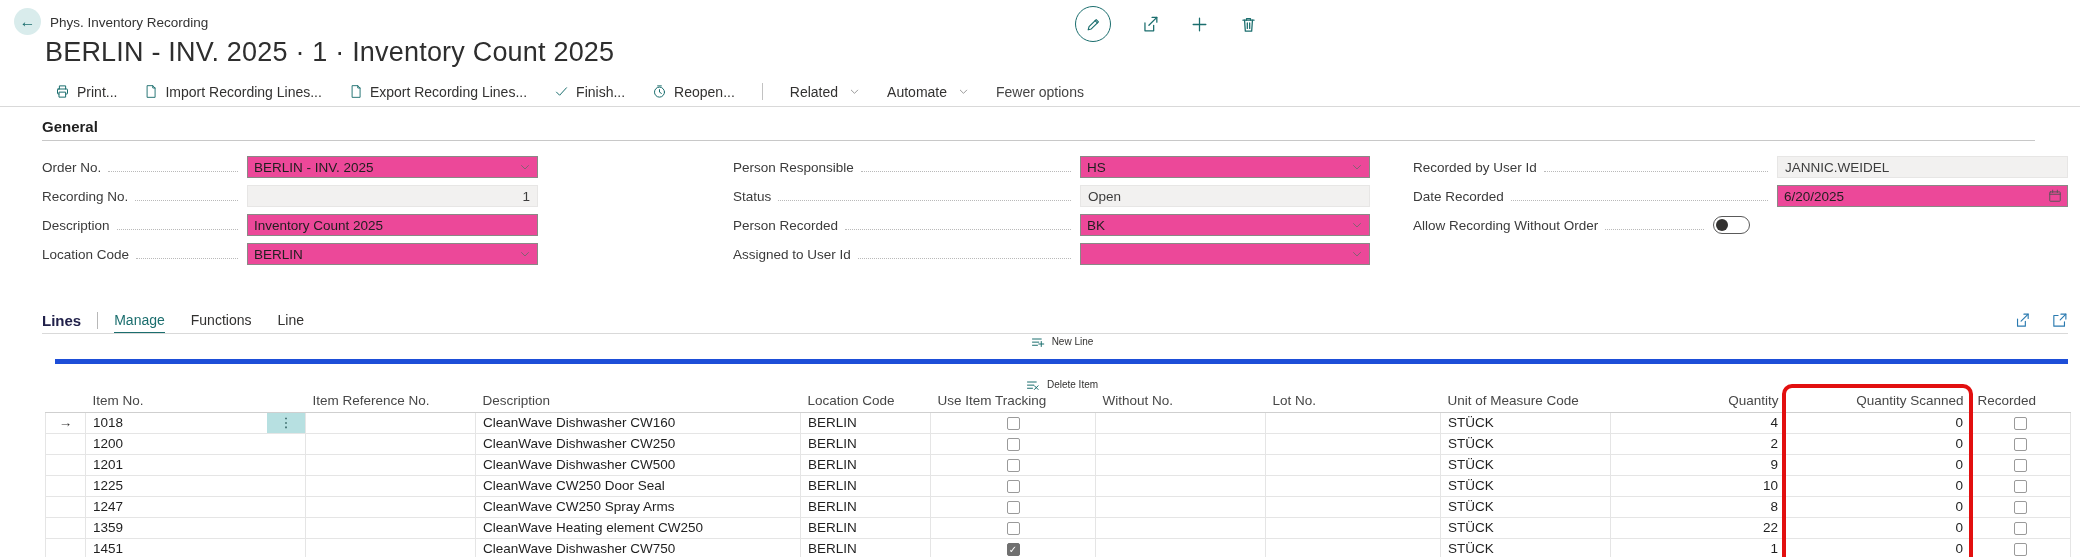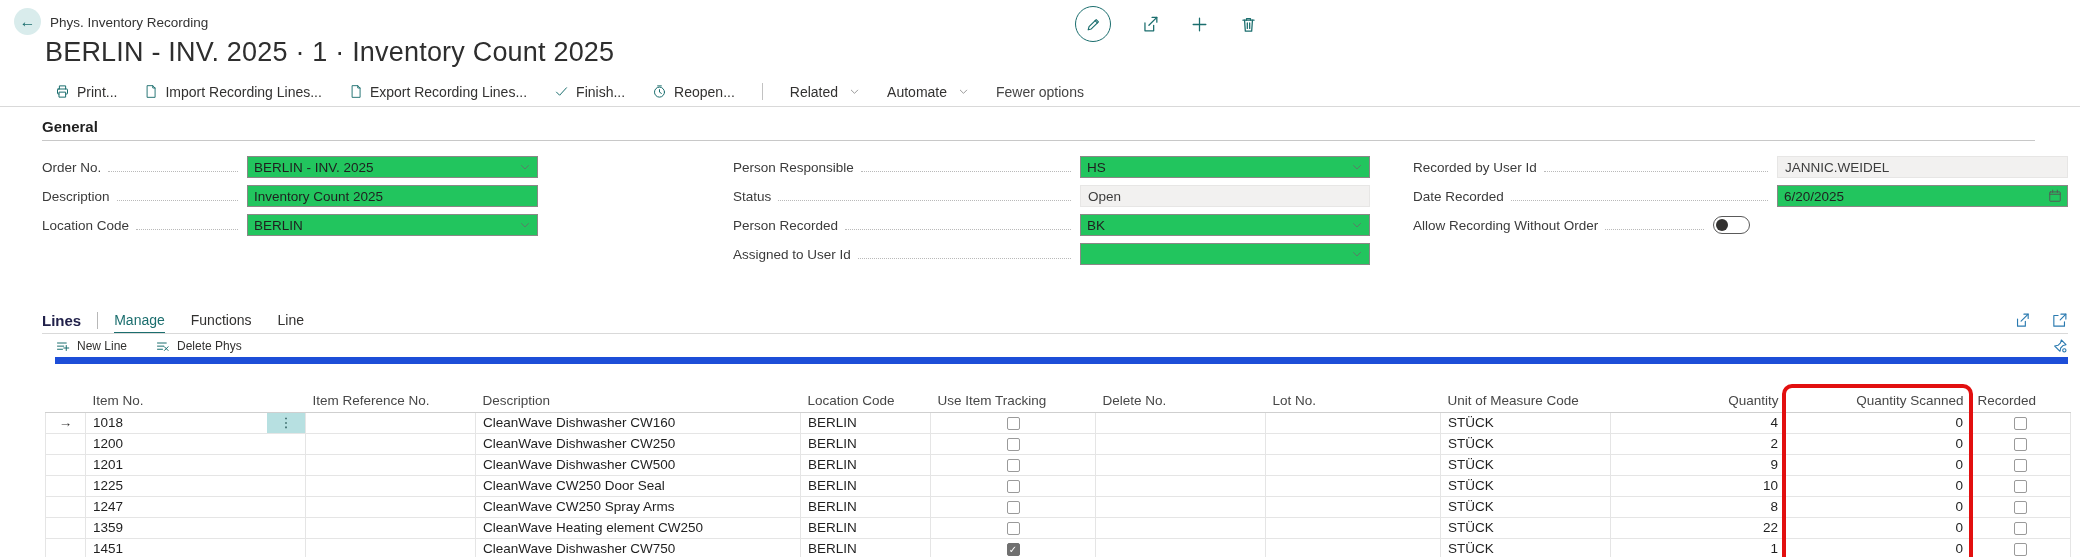--- a/index.html
+++ b/index.html
@@ -30,21 +30,21 @@
   
   .sechead { margin:11px 45px 0 42px; font-size:15px; font-weight:700; color:#1f1f1f;
     padding-bottom:5px; border-bottom:1px solid #c8c8c8; }
   .genwrap { display:flex; margin-top:15px; }
   .gcol1 { width:496px; margin-left:42px; }
   .gcol2 { width:637px; margin-left:195px; }
   .gcol3 { width:655px; margin-left:43px; }
   .frow { display:flex; align-items:center; height:22px; margin-bottom:7px;justify-content:space-between; }
   .flabel { font-size:13.5px; color:#3b3b3b; white-space:nowrap; }
   .leader { flex:1; border-bottom:1.6px dotted #b9b9b9; margin:0 9px 4px 7px; height:13px; }
-  .fbox { height:22px; border:1px solid #8a8886; background:#22c55e; display:flex; align-items:center;
+  .fbox { height:22px; border:1px solid #8a8886; background:#ec4899; display:flex; align-items:center;
     position:relative; flex:none; }
   .w1 { width:291px; } .w2 { width:290px; } .w3 { width:291px; }
   .fbox input { border:none; outline:none; flex:1; height:100%; font:13.5px "Liberation Sans",sans-serif;
     color:#1f1f1f; padding:0 6px; background:transparent; min-width:0; }
   .fbox .chev { margin-right:6px; flex:none; cursor:pointer; }
   .fbox.disabled { background:#f2f1f0; border-color:#e7e6e5; color:#3d3d3d; font-size:13.5px; padding:0 7px; }
   .fbox.right { justify-content:flex-end; }
   .calico { margin-right:5px; cursor:pointer; }
   .toggle { width:37px; height:18px; border:1.4px solid #5a5a5a; border-radius:10px; background:#fff;
     display:flex; align-items:center; padding:0 2px; cursor:pointer; flex:none; }
@@ -52,21 +52,21 @@
 
   
   .lineshdr { display:flex; align-items:flex-start; margin:40px 12px 0 42px; padding-bottom:0;
     border-bottom:1px solid #d9d9d9; }
   .linestitle { font-size:15px; font-weight:700; color:#21214a; }
   .tabsep { width:1px; height:17px; background:#b8b8b8; margin:0 16px; }
   .tab { font-size:14px; margin-right:26px; cursor:pointer; color:#323130; padding-bottom:4px; }
   .tab.active { color:#1b6e6e; border-bottom:1.6px solid #1b6e6e; }
   .hdricons { margin-left:auto; display:flex; gap:20px; }
   .linestools { display:flex; align-items:center; gap:28px; margin:0 12px 0 55px; height:30px;
-    border-bottom:7px solid #1d4ed8; font-size:12px; }
+    border-bottom:5px solid #1d4ed8; font-size:10px;flex-direction:column; }
   .pinright { margin-left:auto; }
 
   
   .tablewrap { position:relative; margin:26px 0 0 45px; width:2025px; }
   table { border-collapse:collapse; table-layout:fixed; width:2025px; font-size:13.5px; }
   th { height:22px; font-weight:400; color:#474747; text-align:left; padding:0 7px;
     border-bottom:1px solid #cfcfcf; white-space:nowrap; overflow:hidden; cursor:pointer; }
   td { height:21px; border:1px solid #e5e5e5; padding:0 7px; color:#1f1f1f;
     white-space:nowrap; overflow:hidden; cursor:pointer; }
   td.mark { border-left:1px solid #e5e5e5; text-align:center; color:#323130; padding:0; }
@@ -178,20 +178,25 @@
       <span class="flabel">Order No.</span>
       <span class="leader"></span>
       <div class="fbox w1">
         <input value="BERLIN - INV. 2025" style="">
         <svg class="ico chev" width="12" height="12" viewBox="0 0 24 24" style="stroke:#6a6a6a">
             <path d="M5 9l7 7 7-7"></path>
           </svg>
       </div>
     </div>
     <div class="frow">
+      <span class="flabel">Recording No.</span>
+      <span class="leader"></span>
+      <div class="fbox disabled right w1">1</div>
+    </div>
+    <div class="frow">
       <span class="flabel">Description</span>
       <span class="leader"></span>
       <div class="fbox w1">
         <input value="Inventory Count 2025" style="">
       </div>
     </div>
     <div class="frow">
       <span class="flabel">Location Code</span>
       <span class="leader"></span>
       <div class="fbox w1">
@@ -295,21 +300,21 @@
         <path d="M4 18h8M4 13h10M4 8h14"></path>
         <path d="M18 12v8M14 16h8"></path>
       </svg>
     <span>New Line</span>
   </div>
   <div class="act">
     <svg class="ico" width="15" height="15" viewBox="0 0 24 24">
         <path d="M4 18h8M4 13h10M4 8h14"></path>
         <path d="M15 14l6 6M21 14l-6 6"></path>
       </svg>
-    <span>Delete Phys</span>
+    <span>Delete Item</span>
   </div>
   <svg class="ico pinright" width="16" height="16" viewBox="0 0 24 24" style="stroke:#2a7ab0">
       <path d="M14 3l7 7-4.2 1.2L13 15l-1 5-8-8 5-1 3.8-3.8z"></path>
       <circle cx="18.5" cy="18.5" r="2.5"></circle>
     </svg>
 </div>
 
 <div class="tablewrap">
   <table>
     <colgroup>
@@ -327,21 +332,21 @@
         <col style="width:100px">
     </colgroup>
     <thead>
         <tr id="theadrow">
           <th></th>
           <th>Item No.</th>
           <th>Item Reference No.</th>
           <th>Description</th>
           <th>Location Code</th>
           <th>Use Item Tracking</th>
-          <th>Delete No.</th>
+          <th>Without No.</th>
           <th>Lot No.</th>
           <th>Unit of Measure Code</th>
           <th class="r">Quantity</th>
           <th class="r">Quantity Scanned</th>
           <th>Recorded</th>
         </tr>
       </thead>
     <tbody id="tbody">
         <tr>
           <td class="mark">→</td>

